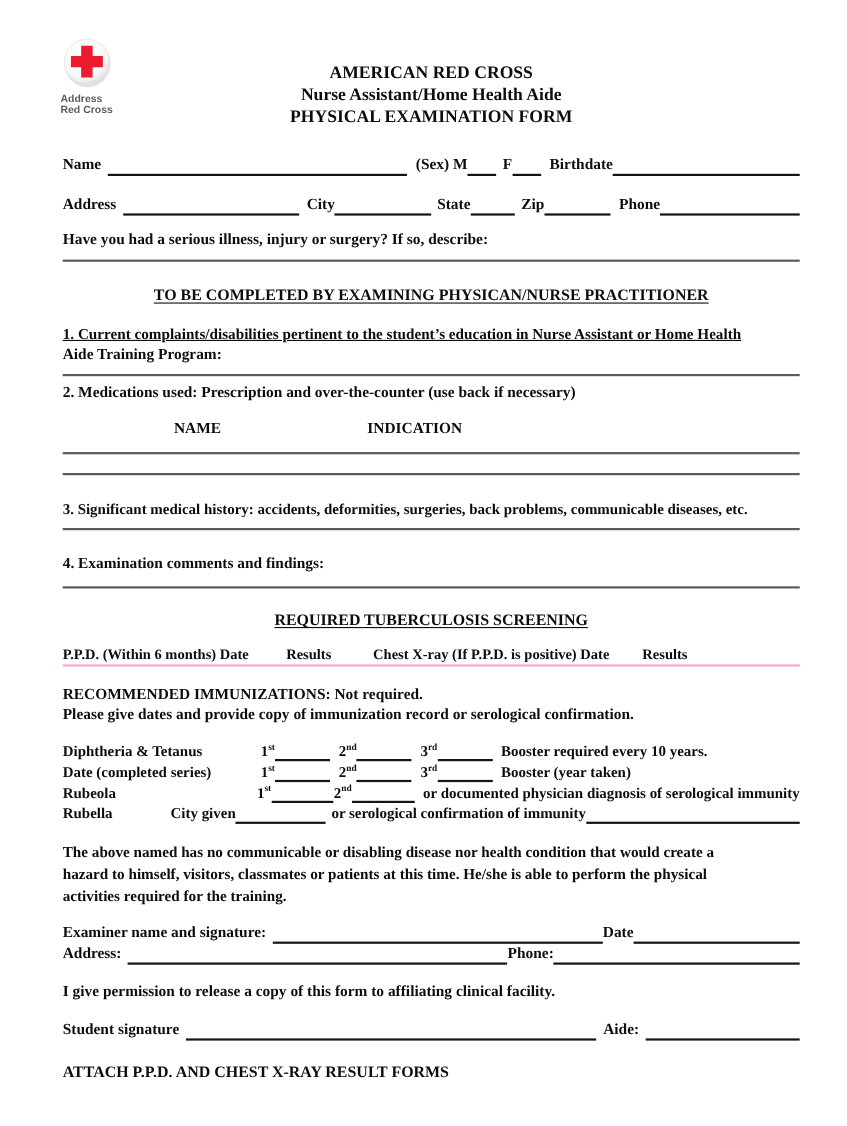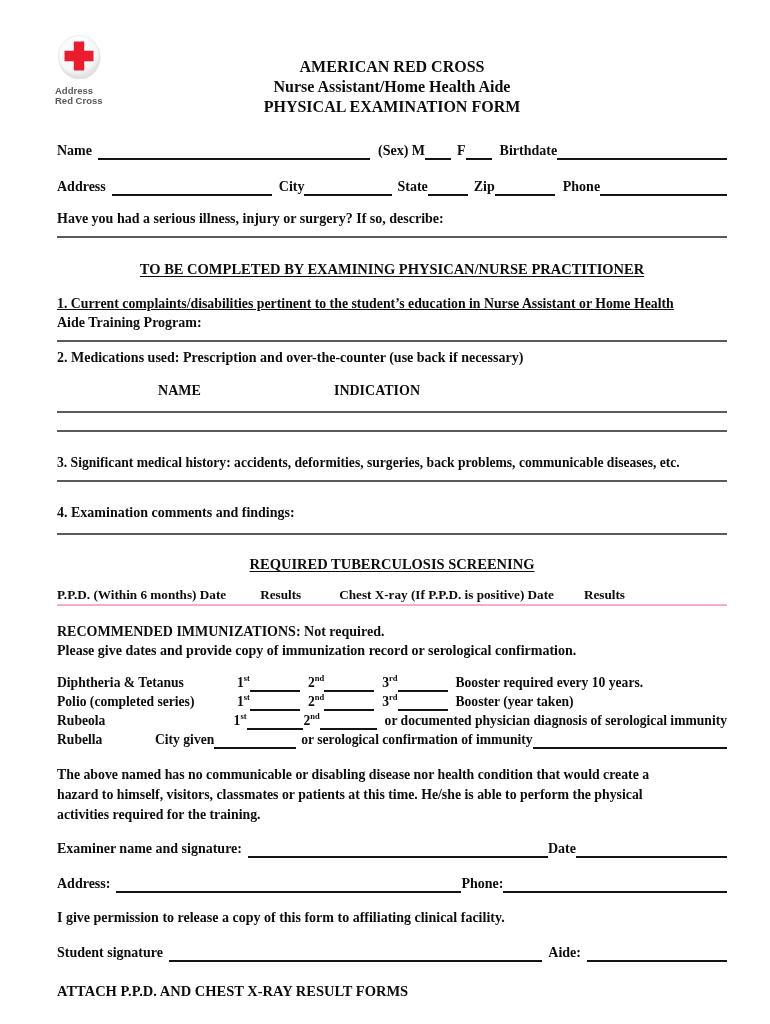--- a/index.html
+++ b/index.html
@@ -155,21 +155,21 @@
     <span><span>1</span><sup>st</sup></span>
     <span class="ordblank"></span>
     <span><span>2</span><sup>nd</sup></span>
     <span class="ordblank"></span>
     <span><span>3</span><sup>rd</sup></span>
     <span class="ordblank"></span>
     <span>Booster required every 10 years.</span>
   </div>
 
   <div class="imm-row">
-    <span class="imm-label">Polio (completed series)</span>
+    <span class="imm-label">Date (completed series)</span>
     <span><span>1</span><sup>st</sup></span>
     <span class="ordblank"></span>
     <span><span>2</span><sup>nd</sup></span>
     <span class="ordblank"></span>
     <span><span>3</span><sup>rd</sup></span>
     <span class="ordblank"></span>
     <span>Booster (year taken)</span>
   </div>
 
   <div class="imm-row">
@@ -195,21 +195,21 @@
     <div class="para" style="line-height:20px; font-size:13.8px;">activities required for the training.</div>
   </div>
 
   <div class="row" style="margin-top:14px;">
     <span>Examiner name and signature:</span>
     <span class="blank" style="width:300px; margin-left:6px;"></span>
     <span>Date</span>
     <span class="blank fill"></span>
   </div>
 
-  <div class="row" style="margin-top:16px;">
+  <div class="row" style="">
     <span>Address:</span>
     <span class="blank" style="width:345px; margin-left:6px;"></span>
     <span>Phone:</span>
     <span class="blank fill"></span>
   </div>
 
   <div class="para" style="margin-top:15px;">I give permission to release a copy of this form to affiliating clinical facility.</div>
 
   <div class="row" style="margin-top:16px;">
     <span>Student signature</span>

